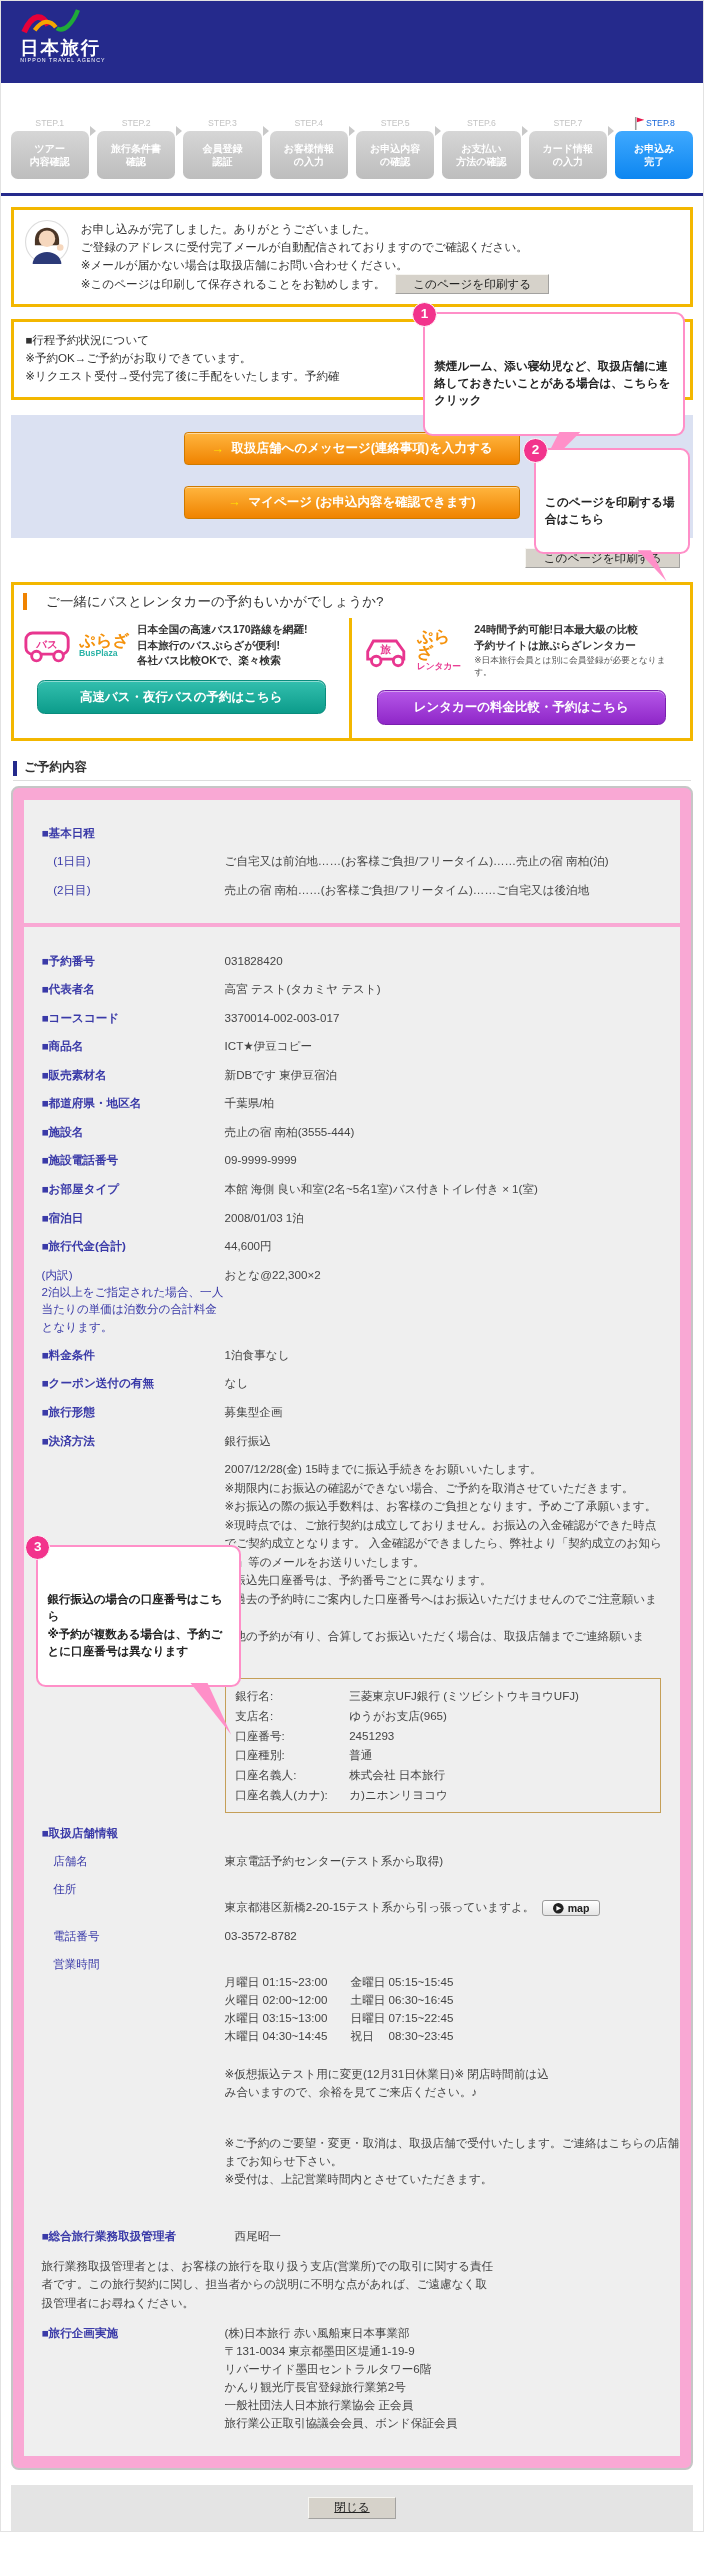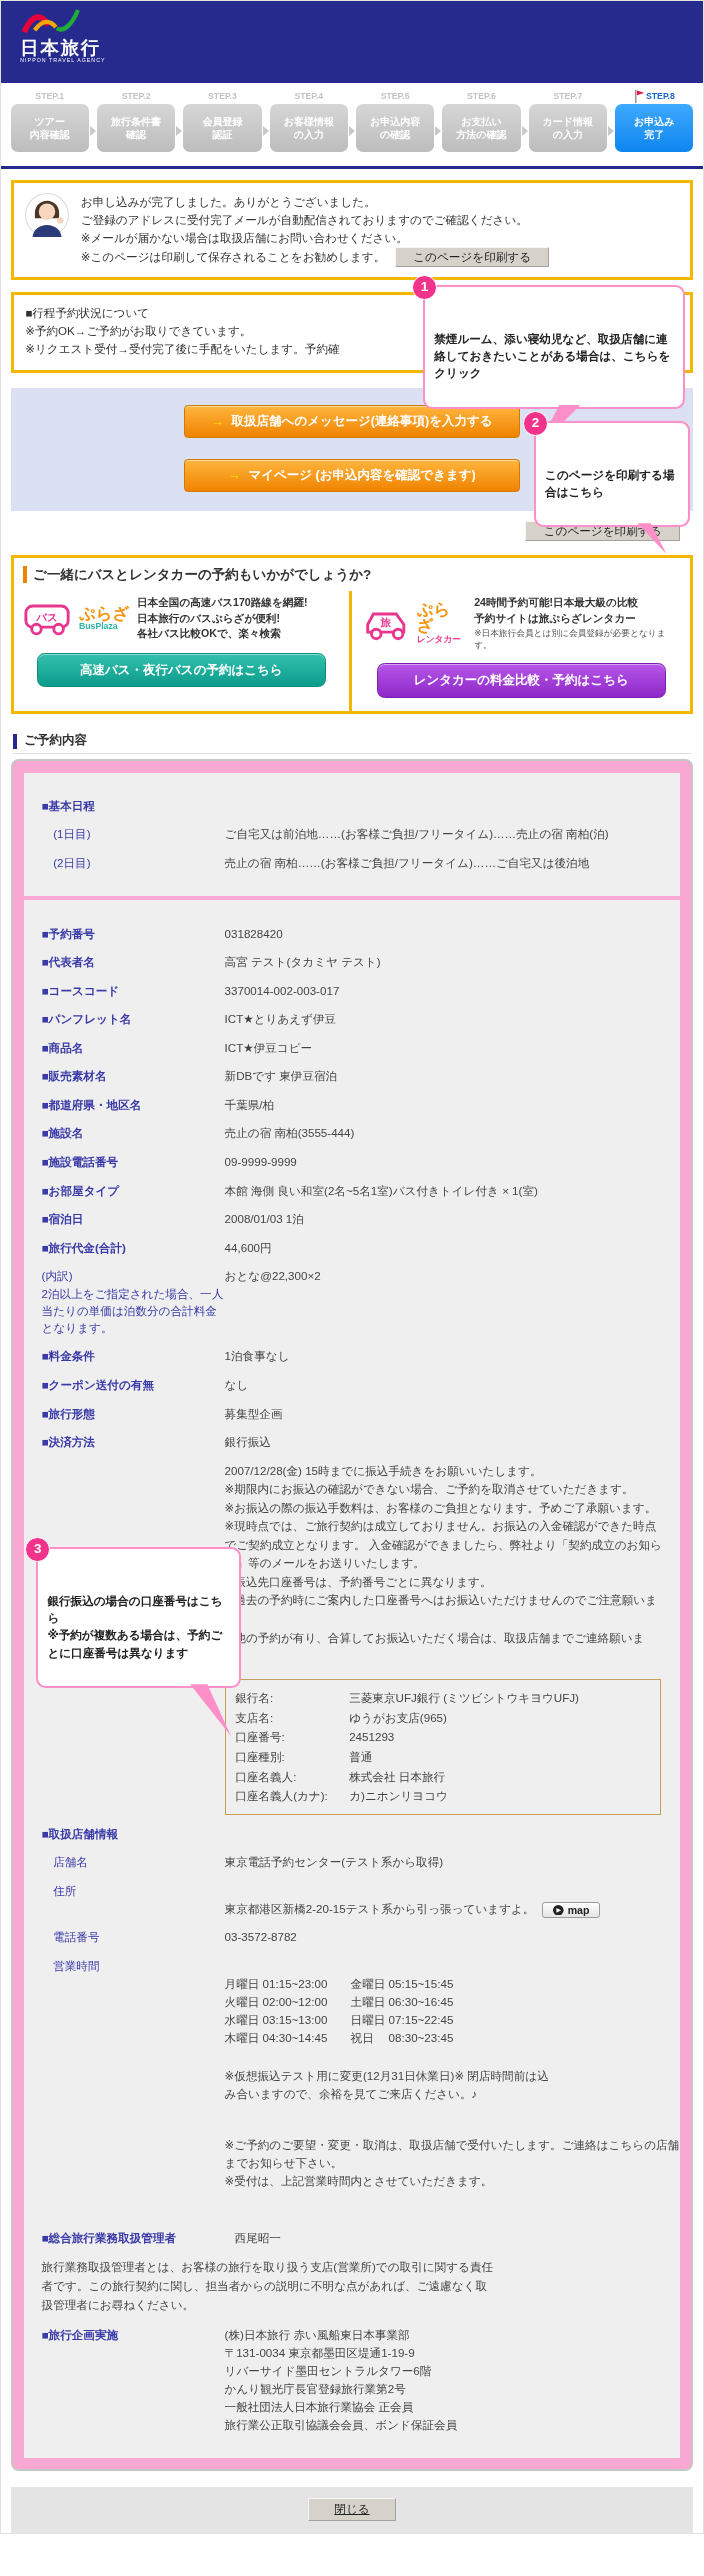--- a/index.html
+++ b/index.html
@@ -7,21 +7,21 @@
   .page { width:704px; margin:0 auto; background:#fff; border:1px solid #e2e2e2; overflow:hidden; }
 
   
   .hdr { height:82px; background:#252a8c; padding:7.7px 0 0 19.3px; }
   .logo-title { color:#fff; font-size:18.3px; font-weight:bold; letter-spacing:1.9px; line-height:1.05; }
   .logo-sub { color:#fff; font-size:5.3px; letter-spacing:1px; }
 
   
   .steps { display:flex; align-items:flex-start; padding:5.8px 9.6px 13.5px 9.6px; background:#fff; }
   .step { width:79px; }
-  .step-top { font-size:8.7px; font-weight:bold; color:#c3c3c3; text-align:center; height:15.4px; display:flex; align-items:center; justify-content:center; gap:1.9px; }
+  .step-top { font-size:8.7px; font-weight:normal; color:#c3c3c3; text-align:center; height:15.4px; display:flex; align-items:center; justify-content:center; gap:1.9px;margin-top:27px; }
   .step.active .step-top { color:#1565d8; }
   .step-box { height:48px; border-radius:6.8px; background:linear-gradient(#d6d6d6,#bdbdbd); color:#fff; font-weight:bold; font-size:10px; display:flex; align-items:center; justify-content:center; text-align:center; white-space:pre-line; line-height:1.3; }
   .step.active .step-box { background:linear-gradient(#3fa9ff,#0d86f0); }
   .step-sep { width:0; height:0; border-left:6.8px solid #c8c8c8; border-top:5.8px solid transparent; border-bottom:5.8px solid transparent; margin:37px 1px 0 1px; }
   .navy-rule { height:2.9px; background:#252a8c; }
 
   
   .ptitle { font-size:15.4px; font-weight:bold; color:#252a8c; padding:8.7px 15.4px 7.7px; background:linear-gradient(#ffffff,#ededed); border-bottom:1px solid #ccc; }
 
   
@@ -47,21 +47,21 @@
   
   .action-wrap { position:relative; margin:15.4px 9.6px 0; }
   .bluebox { background:#dbe1f2; padding:17.4px 0 19.3px; }
   .btn-orange { display:flex; align-items:center; justify-content:center; gap:7.7px; width:336px; margin:0 auto; background:linear-gradient(#ffb53e,#f08300); border:1px solid #cf7a00; border-radius:3.9px; color:#fff; font-weight:bold; font-size:12.5px; padding:6.8px 5.8px; cursor:pointer; box-shadow:inset 0 1px 0 rgba(255,255,255,.5); }
   .btn-orange + .btn-orange { margin-top:21px; }
   .btn-orange .arw { color:#ffe600; font-weight:bold; }
   .print-row { text-align:right; padding:9.6px 13.5px 0 0; }
 
   
   .promo { border:3.9px solid #f3b700; margin:13.5px 9.6px 0; background:#fff; }
-  .promo-title { display:flex; align-items:center; gap:6px; font-size:13.5px; font-weight:bold; color:#333; padding:7.7px 9.6px; }
+  .promo-title { display:flex; align-items:center; gap:19px; font-size:13.5px; font-weight:normal; color:#333; padding:7.7px 9.6px; }
   .promo-title .obar { width:3.9px; height:16.4px; background:#f08300; }
   .promo-cols { display:flex; }
   .promo-col { width:50%; padding:3.9px 9.6px 13.5px; }
   .promo-col.left { border-right:3.9px solid #f3b700; }
   .promo-logo { display:flex; align-items:center; gap:5.8px; }
   .plaza-txt { color:#f5920b; font-weight:bold; font-size:16.4px; line-height:1; }
   .plaza-en { color:#2ab3a6; font-size:8.7px; font-weight:bold; }
   .plaza-en2 { color:#e8368f; font-size:8.7px; font-weight:bold; }
   .promo-copy { font-size:10.6px; font-weight:bold; color:#333; line-height:1.45; white-space:pre-line; }
   .promo-note { font-size:8.7px; color:#555; margin-top:1.9px; }
@@ -303,24 +303,20 @@
         </div>
       <div class="prow">
           <div class="plabel">■代表者名</div>
           <div class="pvalue">高宮 テスト(タカミヤ テスト)</div>
         </div>
       <div class="prow">
           <div class="plabel">■コースコード</div>
           <div class="pvalue">3370014-002-003-017</div>
         </div>
       <div class="prow">
-          <div class="plabel">■パンフレット名</div>
-          <div class="pvalue">ICT★とりあえず伊豆</div>
-        </div>
-      <div class="prow">
           <div class="plabel">■商品名</div>
           <div class="pvalue">ICT★伊豆コピー</div>
         </div>
       <div class="prow">
           <div class="plabel">■販売素材名</div>
           <div class="pvalue">新DBです 東伊豆宿泊</div>
         </div>
       <div class="prow">
           <div class="plabel">■都道府県・地区名</div>
           <div class="pvalue">千葉県/柏</div>

